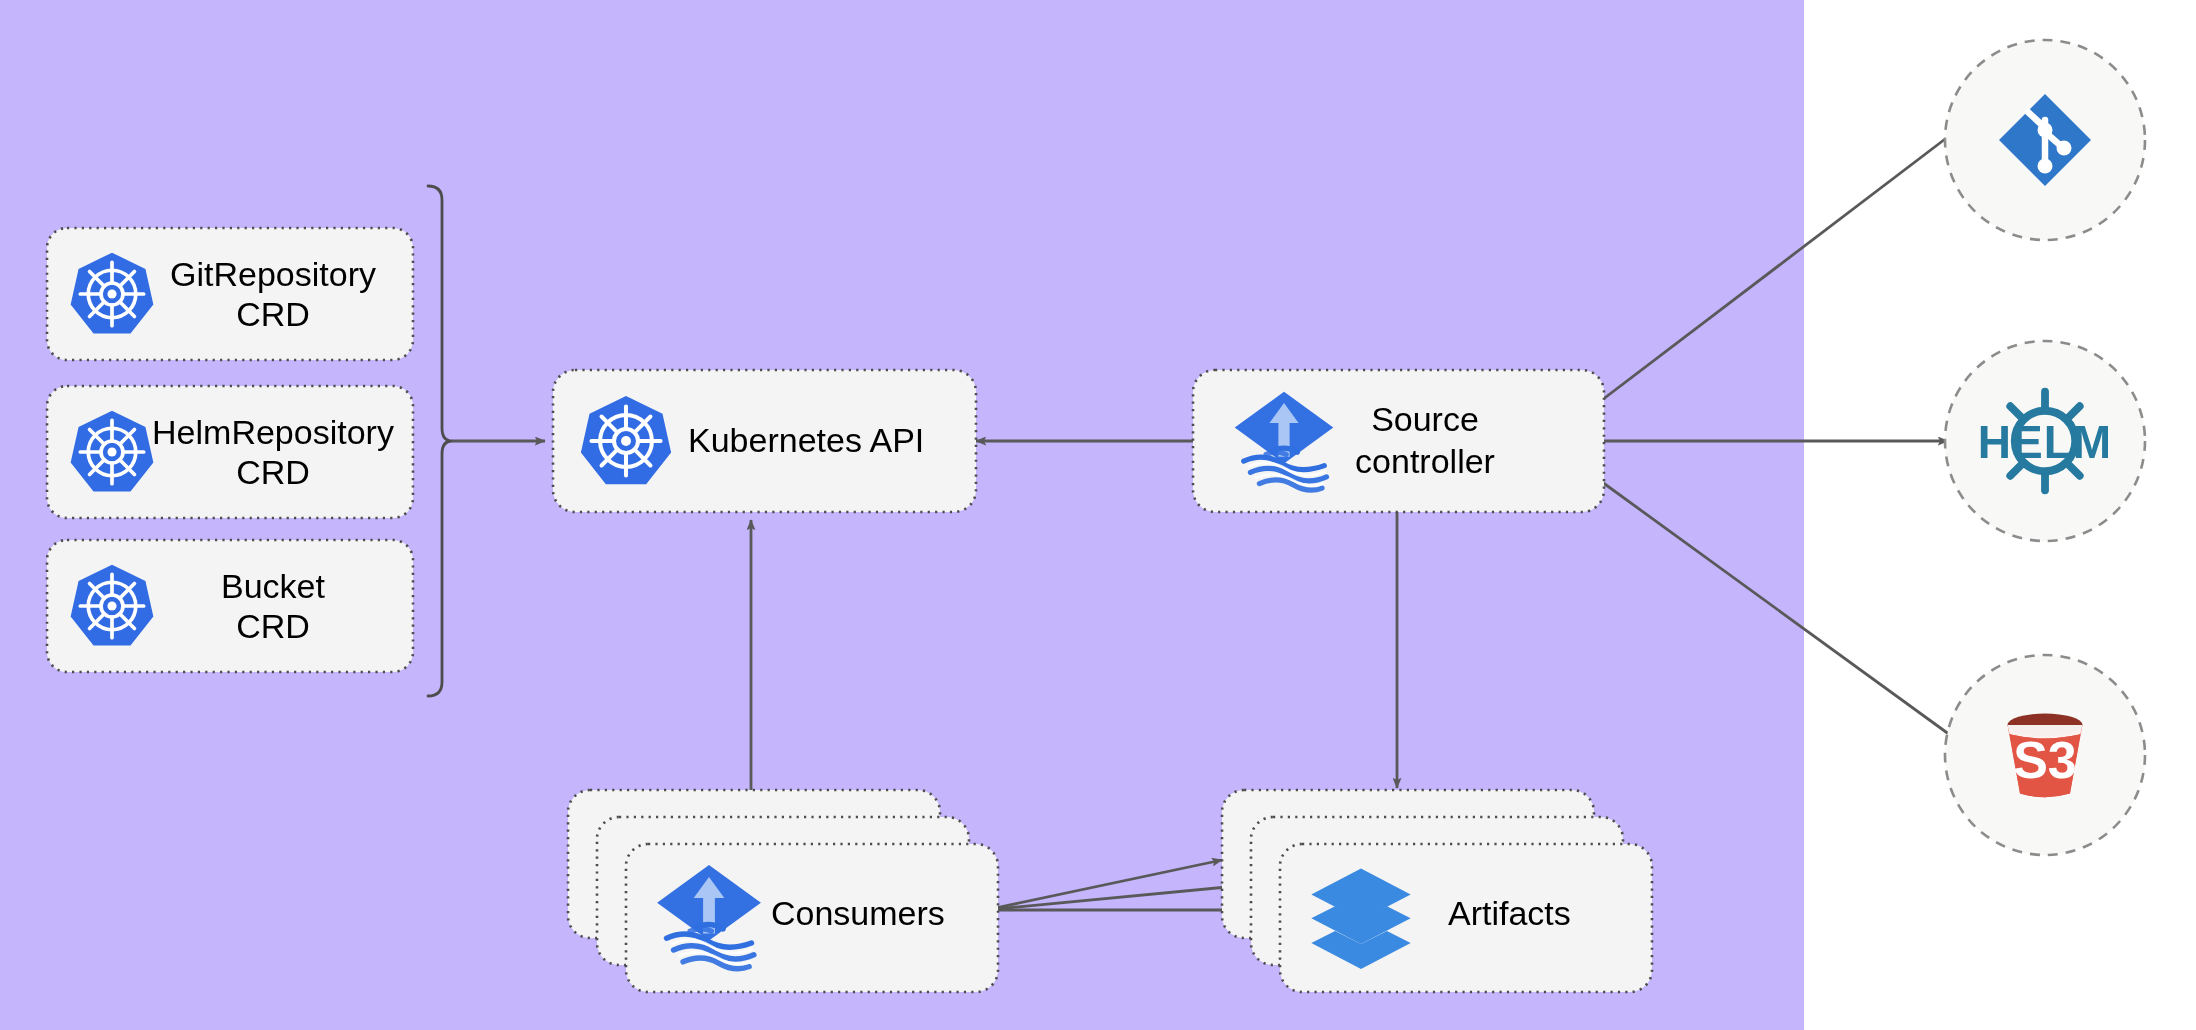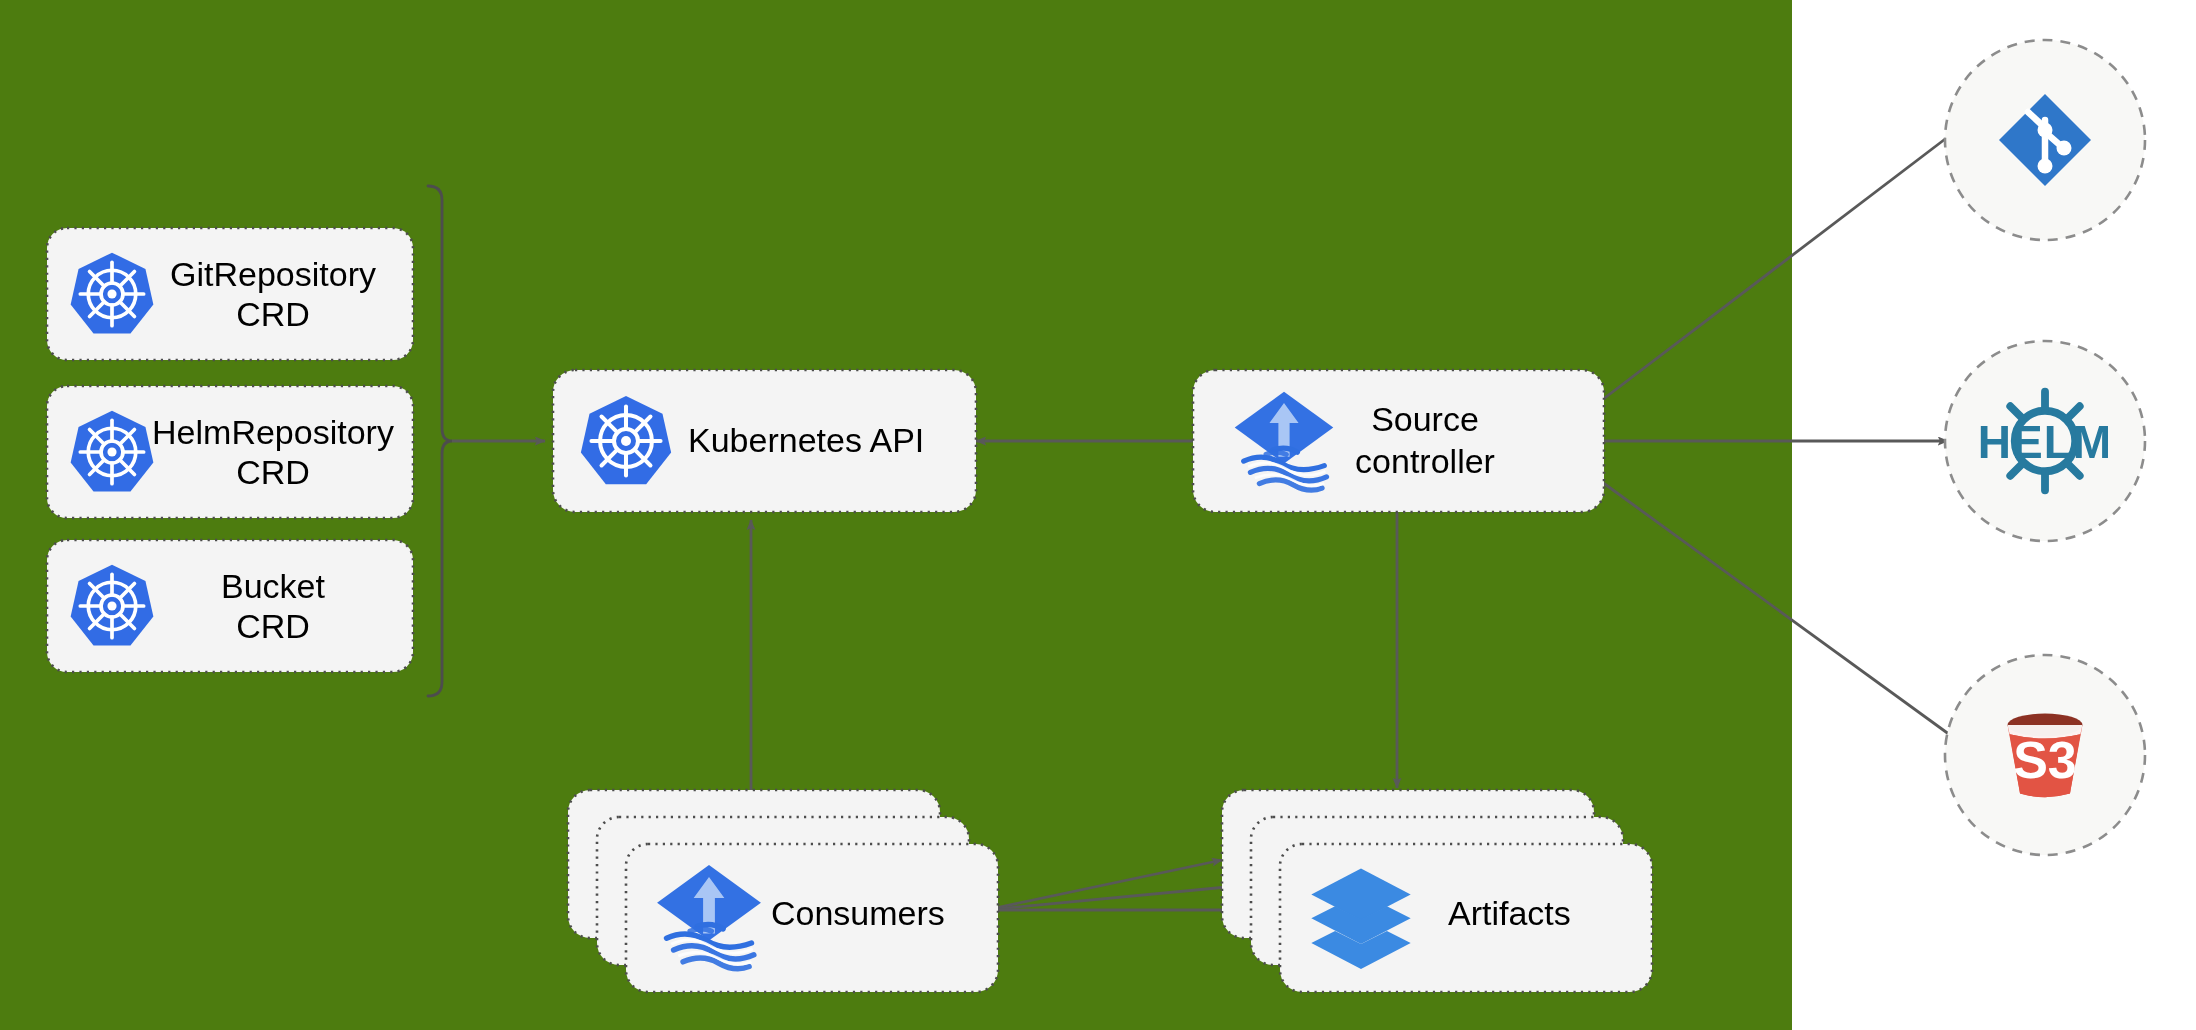--- a/index.html
+++ b/index.html
@@ -1,20 +1,20 @@
 <!DOCTYPE html>
 <html><head>
 <meta charset="utf-8">
 <style>
   html,body{margin:0;padding:0;background:#ffffff;}
   body{
     font-family:"Liberation Sans", sans-serif;
     width:2196px;height:1030px;overflow:hidden;
   }
-  #diagram-root{position:relative;width:1792px;height:1030px;background:#4d7c0f;}
+  #diagram-root{position:relative;width:1792px;height:1030px;background:#c4b5fd;padding-left:12px;}
   #diagram-svg{position:absolute;top:0;left:0;width:2196px;height:1030px;}
   .node-label{
     font-family:"Liberation Sans", sans-serif;
     font-size:34px;fill:#000;
     dominant-baseline:middle;
   }
   .helm-text{
     font-family:"Liberation Sans", sans-serif;
     font-weight:bold;font-size:46px;fill:#277A9F;
     letter-spacing:1px;

